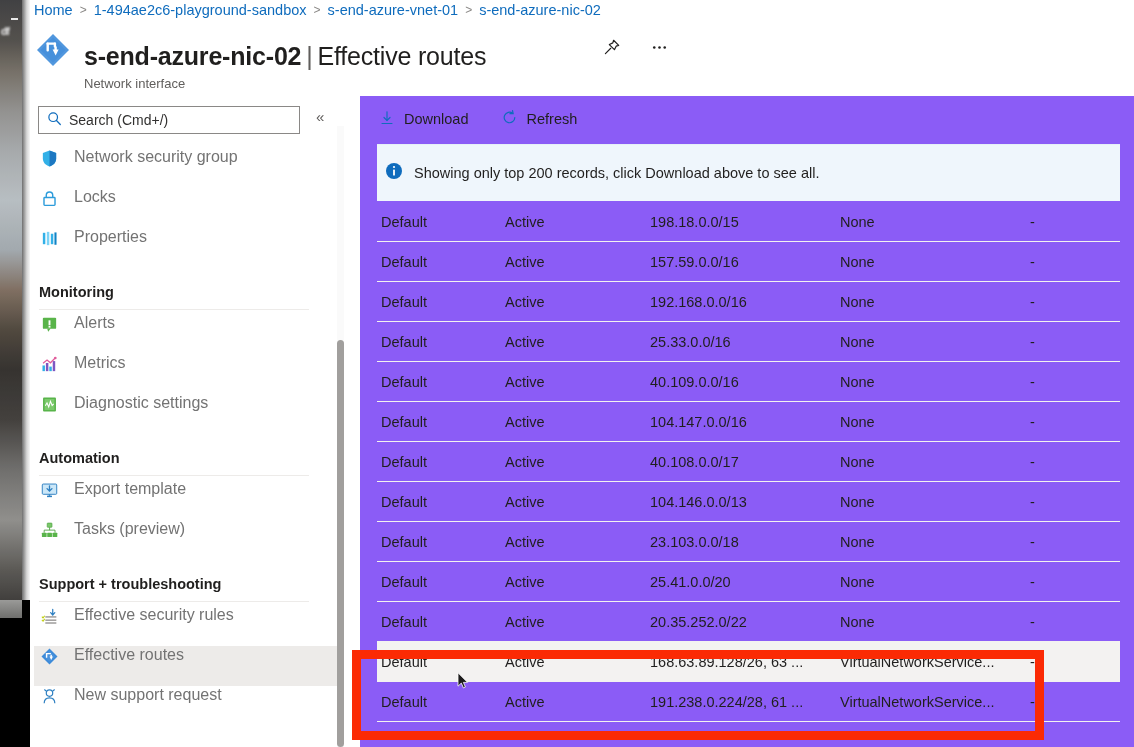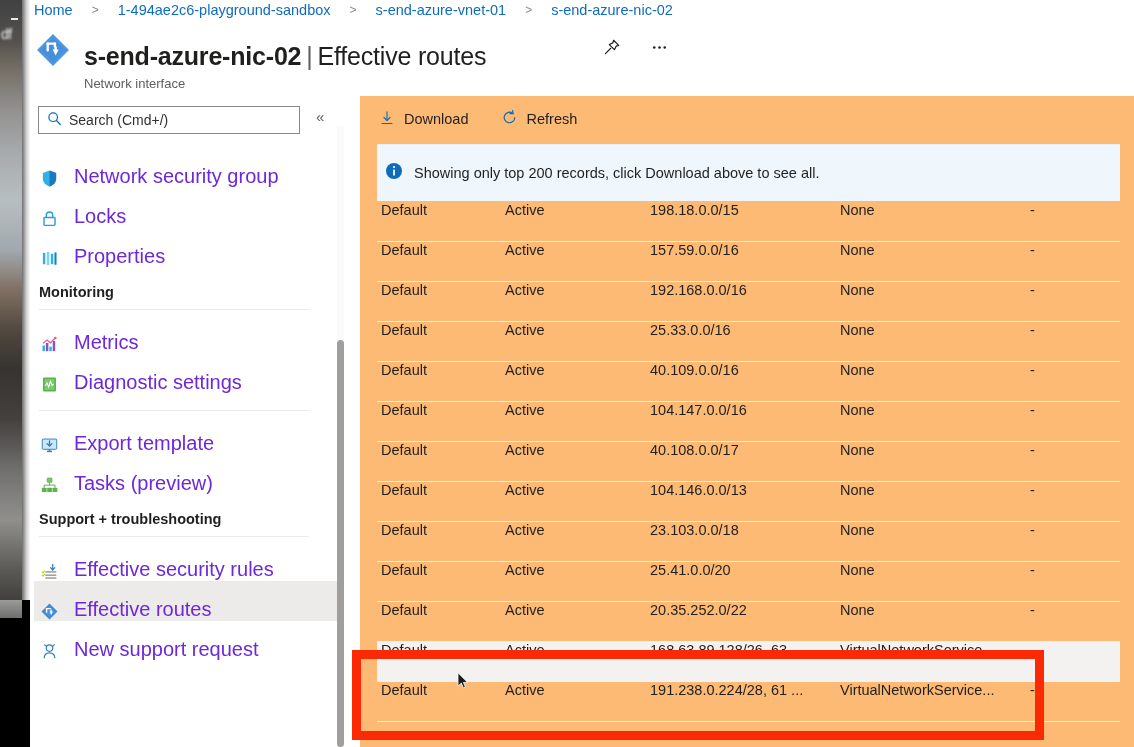--- a/index.html
+++ b/index.html
@@ -26,21 +26,21 @@
         #3a3a3c 0px, #4d4a46 40px, #706a61 70px,
         #8e8d8b 110px, #a3a6a8 150px, #b5bcc0 200px,
         #9fa6ab 250px, #7b6a5c 290px, #4a4238 330px,
         #2e2b28 370px, #3d3a37 420px, #6b6a68 470px,
         #8c8b88 520px, #55534f 570px, #3a3836 600px);
     filter: blur(0.4px);
     opacity: 0.96;
   }
   .desktop-strip .blurtext {
     position: absolute; left: 1px; top: 26px;
-    font-size: 14px; font-weight: normal; color: #f2f2f2;
+    font-size: 10px; font-weight: bold; color: #f2f2f2;
     letter-spacing: -0.5px;
     filter: blur(0.8px);
   }
   .desktop-strip .blurdash {
     position: absolute; left: 11px; top: 18px;
     width: 7px; height: 2px; background: #e8e8e8;
     filter: blur(0.6px);
   }
   .desktop-strip-2 {
     position: absolute; left: 0; top: 600px;
@@ -60,21 +60,21 @@
   .window-frame-left-2 {
     position: absolute; left: 30px; top: 600px;
     width: 4px; height: 147px;
     background: #ffffff;
   }
 
   
   .breadcrumb {
     position: absolute; left: 34px; top: 0px;
     height: 20px;
-    display: flex; align-items: center; gap: 12px;
+    display: flex; align-items: center; gap: 0px;
     font-size: 14.5px;
     white-space: nowrap;
   }
   .breadcrumb .crumb {
     color: #0f6cbd;
     cursor: pointer;
   }
   .breadcrumb .sep {
     color: #8a8886;
     margin: 0 7px;
@@ -137,24 +137,24 @@
   }
   .collapse-btn {
     font-size: 15px; color: #605e5c;
     cursor: pointer; user-select: none;
     padding: 2px 4px;
   }
 
   .nav-list { margin-top: 14px; }
   .nav-item {
     height: 40px;
-    display: flex; align-items: flex-end; gap: 15px;
+    display: flex; align-items: flex-start; gap: 15px;
     padding-left: 5px;
     cursor: pointer;
-    font-size: 20px; color: #6d28d9;
+    font-size: 16px; color: #737373;
   }
   .nav-item.selected { background: #edebe9; }
   .nav-item .nav-ico {
     width: 20px; height: 20px; flex: 0 0 auto;
     display: flex; align-items: center; justify-content: center;
   }
   .nav-group {
     margin-top: 16px;
     padding-left: 5px;
   }
@@ -175,21 +175,21 @@
   .nav-scroll-thumb {
     position: absolute; left: 303px; top: 240px;
     width: 7px; height: 407px;
     background: #a19f9d; border-radius: 4px;
   }
 
   
   .main {
     position: absolute; left: 360px; top: 96px;
     width: 774px; height: 651px;
-    background: #fdba74;
+    background: #8b5cf6;
   }
   .toolbar {
     height: 46px;
     display: flex; align-items: center;
     gap: 28px;
     padding-left: 17px;
   }
   .tb-btn {
     display: flex; align-items: center; gap: 9px;
     font-size: 14.5px; color: #201f1e;
@@ -208,21 +208,21 @@
   }
   .infobar .msg { font-size: 14.5px; color: #201f1e; }
 
   .table-wrap {
     margin-top: 1px;
     padding: 0 14px 0 17px;
   }
   .rows { width: 100%; }
   .row {
     height: 40px;
-    display: flex; align-items: flex-start;
+    display: flex; align-items: center;
     border-bottom: 1px solid #f3f2f1;
     font-size: 14.5px; color: #201f1e;
     cursor: default;
   }
   .row.hl { background: #f3f2f1; }
   .row .c0 { width: 128px; padding-left: 4px; }
   .row .c1 { width: 145px; }
   .row .c2 { width: 190px; }
   .row .c3 { width: 190px; white-space: nowrap; overflow: hidden; }
   .row .c4 { width: 80px; color: #201f1e; }
@@ -353,20 +353,31 @@
           </svg>
         </span>
         <span>Properties</span>
       </div>
 
       <div class="nav-group">
         <div class="nav-group-title">Monitoring</div>
         <div class="nav-group-rule"></div>
       </div>
 
+      <div class="nav-item">
+        <span class="nav-ico">
+          <svg width="19" height="19" viewBox="0 0 20 20">
+            <rect x="3" y="3" width="14" height="11.6" rx="1" fill="#59B44A"></rect>
+            <path d="M7.6 14.6 H11 L8.6 17.6 Z" fill="#59B44A"></path>
+            <rect x="9" y="5.6" width="2" height="5" fill="#ffffff"></rect>
+            <rect x="9" y="11.3" width="2" height="2" fill="#ffffff"></rect>
+          </svg>
+        </span>
+        <span>Alerts</span>
+      </div>
 
       <div class="nav-item">
         <span class="nav-ico">
           <svg width="19" height="19" viewBox="0 0 20 20">
             <rect x="2.6" y="11" width="2.6" height="6" fill="#32B0E7"></rect>
             <rect x="6.2" y="8.4" width="2.6" height="8.6" fill="#7E57C2"></rect>
             <rect x="9.8" y="12.2" width="2.6" height="4.8" fill="#32B0E7"></rect>
             <rect x="13.4" y="6.4" width="2.6" height="10.6" fill="#7E57C2"></rect>
             <polyline points="3.2,8.6 7.4,5.2 11,8.2 16,3.2" fill="none" stroke="#E05C9B" stroke-width="1.3"></polyline>
             <circle cx="16.1" cy="3.2" r="1.4" fill="#E05C9B"></circle>
@@ -380,20 +391,21 @@
           <svg width="19" height="19" viewBox="0 0 20 20">
             <rect x="3.2" y="2.6" width="13.6" height="14.8" rx="1" fill="#59B44A"></rect>
             <rect x="4.8" y="4.2" width="10.4" height="11.6" fill="#7BC96B"></rect>
             <polyline points="5.6,11.4 7.4,8.4 9.2,12.6 11,6.6 12.8,11 14.4,9.4" fill="none" stroke="#ffffff" stroke-width="1.1"></polyline>
           </svg>
         </span>
         <span>Diagnostic settings</span>
       </div>
 
       <div class="nav-group">
+        <div class="nav-group-title">Automation</div>
         <div class="nav-group-rule"></div>
       </div>
 
       <div class="nav-item">
         <span class="nav-ico">
           <svg width="19" height="19" viewBox="0 0 20 20">
             <rect x="2.4" y="3.2" width="15.2" height="10.8" rx="1" fill="#CBE7F8" stroke="#2D7FC1" stroke-width="1"></rect>
             <rect x="7.4" y="15.4" width="5.2" height="1.6" fill="#2D7FC1"></rect>
             <rect x="9.2" y="14" width="1.6" height="1.6" fill="#2D7FC1"></rect>
             <path d="M10 5.2 V9.8 M7.4 8 L10 10.6 L12.6 8" fill="none" stroke="#2D7FC1" stroke-width="1.4" stroke-linecap="round"></path>

